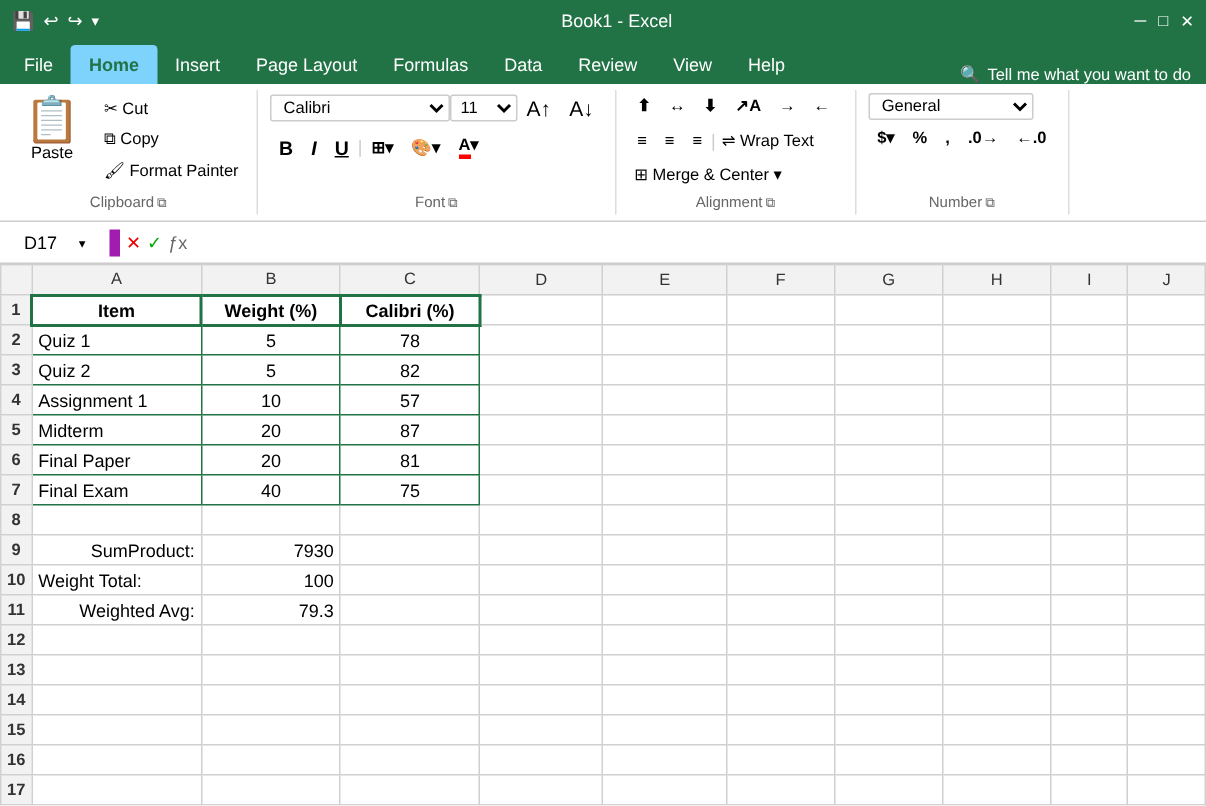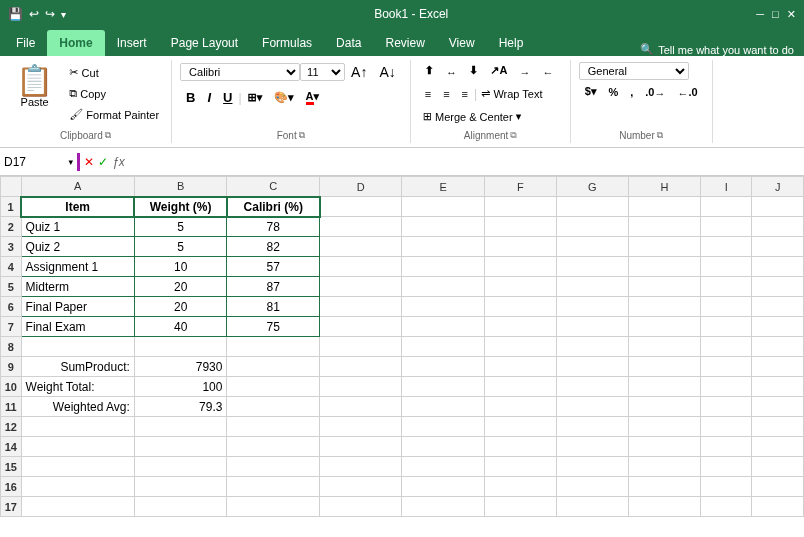--- a/index.html
+++ b/index.html
@@ -31,21 +31,21 @@
       padding: 4px 12px;
       font-size: 12px;
       cursor: pointer;
       color: white;
       border-radius: 3px 3px 0 0;
       height: 26px;
       display: flex;
       align-items: center;
     }
     .ribbon-tab.active {
-      background: #86efac;
+      background: #7dd3fc;
       color: #217346;
       font-weight: 600;
     }
 
     
     .ribbon {
       background: #fff;
       border-bottom: 1px solid #ccc;
       display: flex;
       align-items: stretch;
@@ -145,22 +145,22 @@
 
     
     .formula-bar {
       display: flex;
       align-items: center;
       border-bottom: 1px solid #ccc;
       height: 28px;
       background: white;
     }
     .cell-ref {
-      border-right: 3px solid #a21caf;
-      padding: 2px 4px;
+      border-right: 7px solid #a21caf;
+      padding: 2px 16px;
       font-size: 12px;
       width: 80px;
       text-align: center;
       display: flex;
       align-items: center;
       justify-content: space-between;
     }
     .formula-icons {
       display: flex;
       align-items: center;
@@ -379,21 +379,21 @@
 </div>
 
 <div class="formula-bar">
   <div class="cell-ref">
     <span>D17</span>
     <span style="font-size:9px;">▾</span>
   </div>
   <div class="formula-icons">
     <span style="cursor:pointer; color:#e00;">✕</span>
     <span style="cursor:pointer; color:#0a0;">✓</span>
-    <span style="cursor:pointer;font-style:italic;">ƒx</span>
+    <span style="cursor:pointer;">ƒx</span>
   </div>
   <input class="formula-input" type="text" value="" style="">
 </div>
 
 <div class="spreadsheet-container">
   <table class="sheet-table">
     <colgroup>
       <col style="width:20px;">
       <col style="width:110px;">
       <col style="width:90px;">
@@ -572,20 +572,33 @@
           <td class="cell"></td>
           <td class="cell"></td>
           <td class="cell"></td>
           <td class="cell"></td>
           <td class="cell"></td>
           <td class="cell"></td>
           <td class="cell"></td>
           <td class="cell"></td>
         </tr>
         <tr>
+          <th class="row-header">13</th>
+          <td class="cell"></td>
+          <td class="cell"></td>
+          <td class="cell"></td>
+          <td class="cell"></td>
+          <td class="cell"></td>
+          <td class="cell"></td>
+          <td class="cell"></td>
+          <td class="cell"></td>
+          <td class="cell"></td>
+          <td class="cell"></td>
+        </tr>
+        <tr>
           <th class="row-header">14</th>
           <td class="cell"></td>
           <td class="cell"></td>
           <td class="cell"></td>
           <td class="cell"></td>
           <td class="cell"></td>
           <td class="cell"></td>
           <td class="cell"></td>
           <td class="cell"></td>
           <td class="cell"></td>

